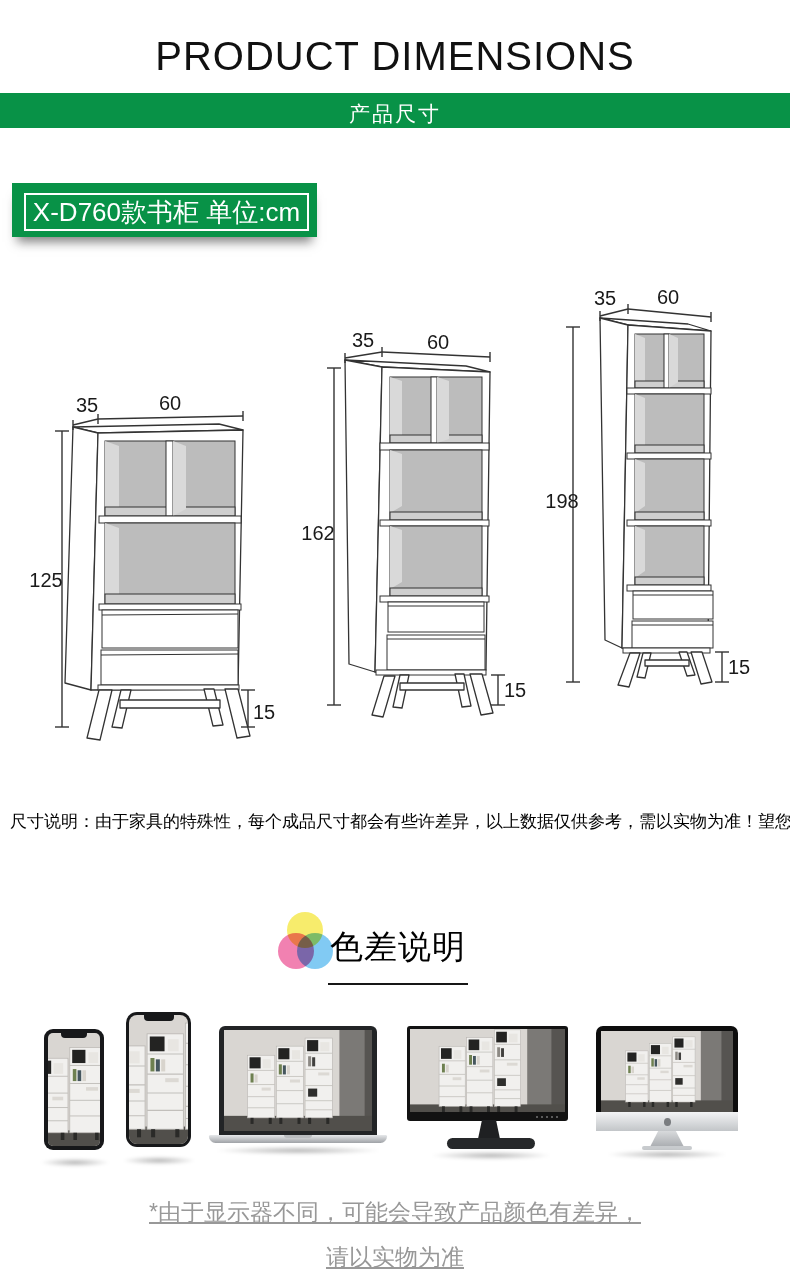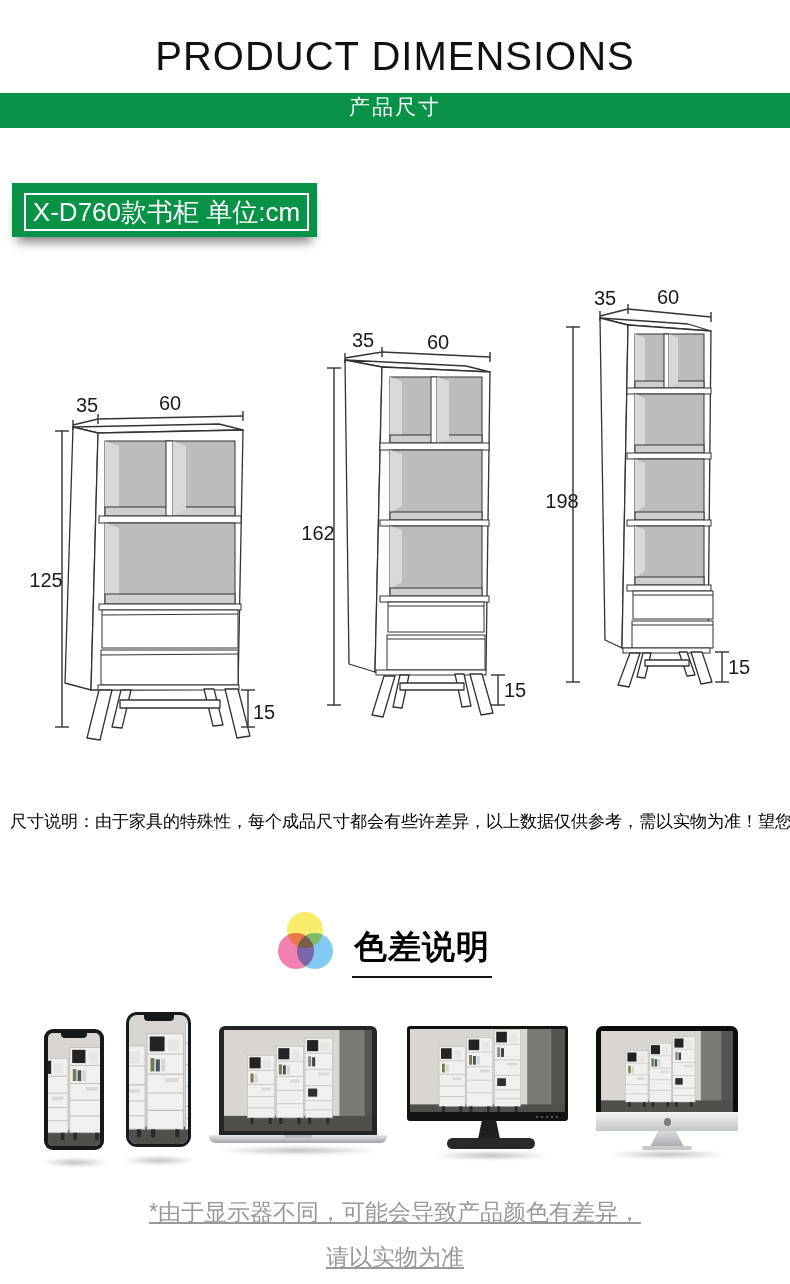--- a/index.html
+++ b/index.html
@@ -3,21 +3,21 @@
 <meta charset="utf-8">
 <style>
   html,body{margin:0;padding:0;}
   body{width:790px;height:1284px;background:#fff;position:relative;overflow:hidden;
        font-family:"Liberation Sans",sans-serif;}
 
   
   .page-title{position:absolute;top:34px;left:0;width:100%;text-align:center;
     font-size:40px;color:#111;letter-spacing:1px;font-weight:500;white-space:nowrap;}
   .banner{position:absolute;top:93px;left:0;width:100%;height:35px;
-    display:flex;align-items:flex-start;justify-content:center;
+    display:flex;align-items:flex-end;justify-content:center;
     color:#fff;font-size:21px;letter-spacing:2px;}
   .model-badge{position:absolute;top:183px;left:12px;width:305px;height:54px;
     box-sizing:border-box;padding:10px 12px;
     box-shadow:0 10px 10px -5px rgba(30,30,30,.55);}
   .model-badge .inner{width:100%;height:100%;border:2px solid #fff;
     display:flex;align-items:center;justify-content:center;
     color:#fff;font-size:26px;white-space:nowrap;}
 
   
   .cab{position:absolute;}
@@ -27,22 +27,22 @@
   .size-note{position:absolute;top:810px;left:10px;width:776px;font-size:17px;
     color:#000;letter-spacing:0;white-space:nowrap;}
 
   
   .venn{position:absolute;top:912px;left:278px;width:56px;height:58px;}
   .venn i{position:absolute;width:36px;height:36px;border-radius:50%;
     mix-blend-mode:multiply;opacity:.88;display:block;}
   .venn .c1{left:9px;top:0;}
   .venn .c2{left:0;top:21px;}
   .venn .c3{left:19px;top:21px;}
-  .color-title{position:absolute;top:925px;left:352px;font-size:33px;color:#000;
-    font-weight:700;padding:0 2px 6px 2px;border-bottom:2px solid #161616;
+  .color-title{position:absolute;top:925px;left:328px;font-size:33px;color:#000;
+    font-weight:400;padding:0 2px 13px 2px;border-bottom:2px solid #161616;
     letter-spacing:1px;white-space:nowrap;}
 
   
   .device{position:absolute;box-sizing:border-box;}
   .ph{display:block;width:100%;height:100%;}
   .phone{background:#17181a;}
   .phone .scr{width:100%;height:100%;overflow:hidden;}
   .phone1{left:44px;top:1029px;width:60px;height:121px;border-radius:9px;padding:4px;}
   .phone1 .scr{border-radius:5px;}
   .phone2{left:126px;top:1012px;width:65px;height:135px;border-radius:11px;padding:3px;}

